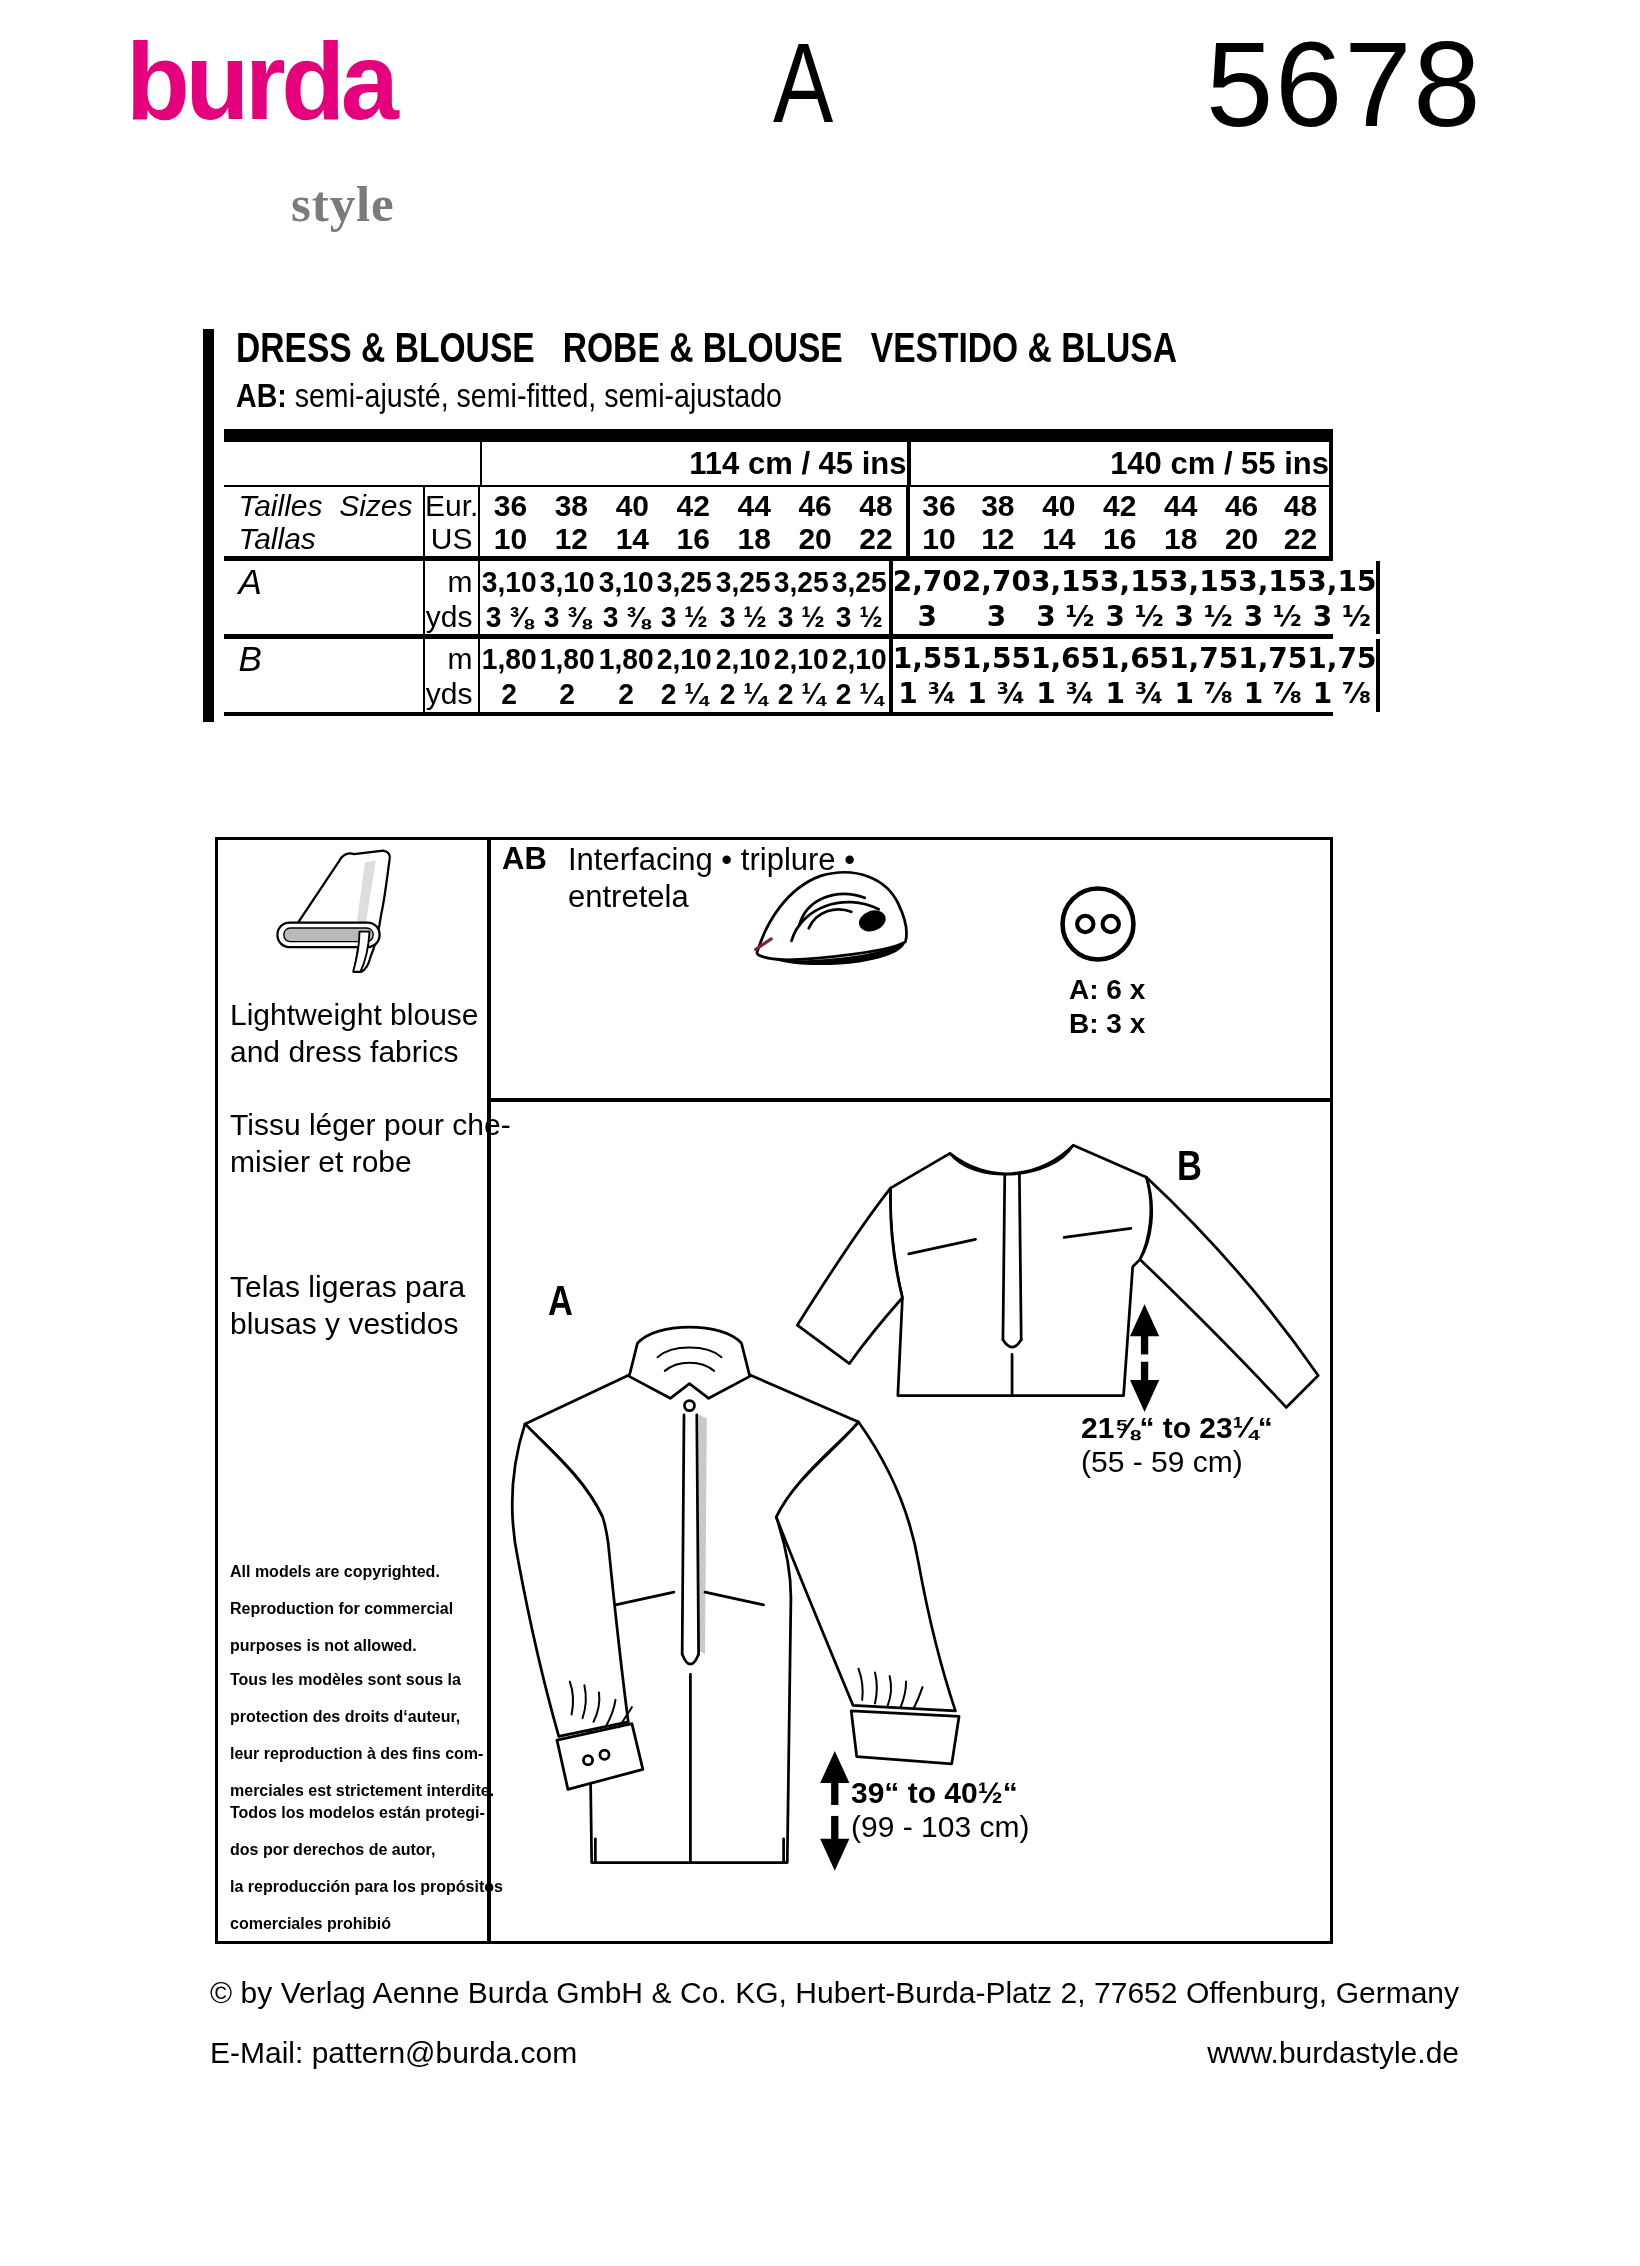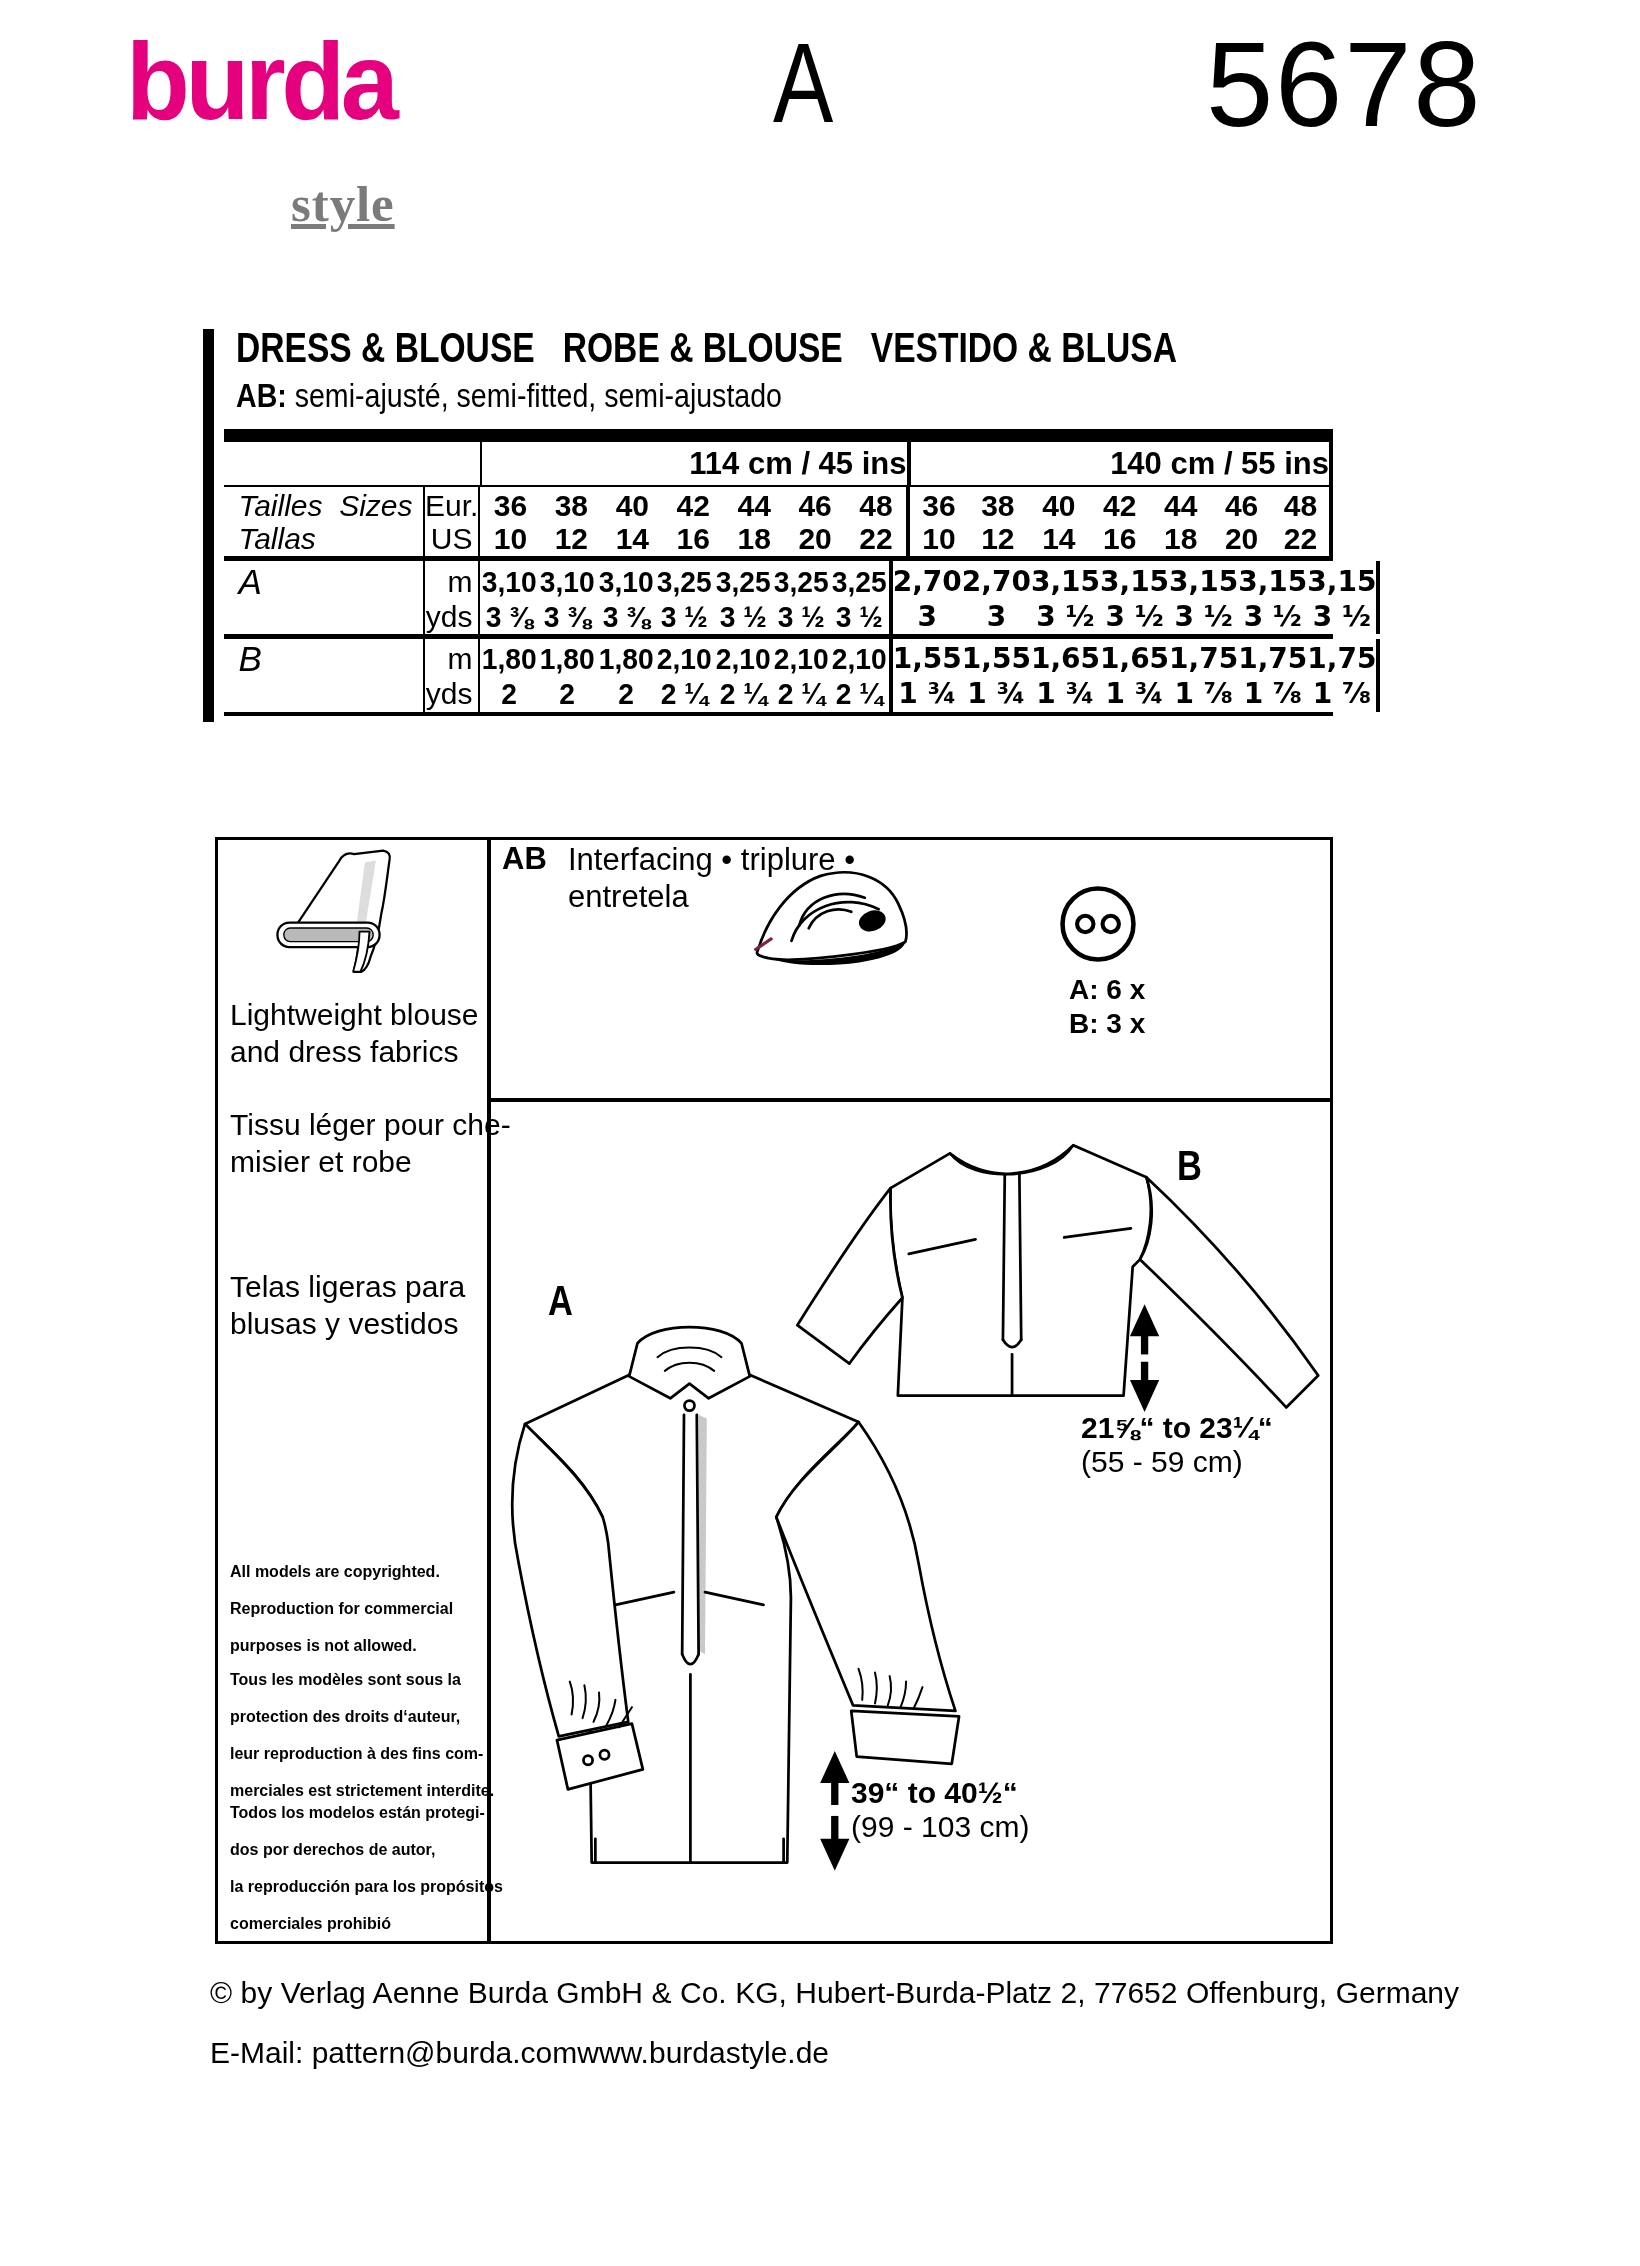--- a/index.html
+++ b/index.html
@@ -77,29 +77,29 @@
   .measure{line-height:34px;}
   .measure .l1{font-size:30px;font-weight:bold;}
   .measure .l2{font-size:30px;font-weight:normal;}
   .measure-b{left:1081px;top:1411px;}
   .measure-a{left:851px;top:1776px;}
 
   
   .footer-line1{left:210px;top:1975px;width:1249px;font-size:30px;text-align:justify;
     text-align-last:justify;line-height:1.2;}
   .footer-line2{left:210px;top:2036px;width:1249px;font-size:30px;display:flex;
-    }
+    justify-content:space-between;}
 </style>
 </head>
 <body>
 
 <div id="page">
 
   <div class="abs logo-burda" style="color: rgb(229, 0, 125);">burda</div>
-  <div class="abs logo-style" style="color: rgb(123, 123, 123); text-decoration: underline;">style</div>
+  <div class="abs logo-style" style="color: rgb(123, 123, 123);">style</div>
   <div class="abs view-letter">A</div>
   <div class="abs pattern-number">5678</div>
 
   <div class="abs title-bar"></div>
   <div class="abs title-main">DRESS &amp; BLOUSE   ROBE &amp; BLOUSE   VESTIDO &amp; BLUSA</div>
   <div class="abs title-sub"><b>AB:</b><span> semi-ajusté, semi-fitted, semi-ajustado</span></div>
 
   <div class="abs stable">
     <div class="band"></div>
     <div class="trow thead" id="t-head">

